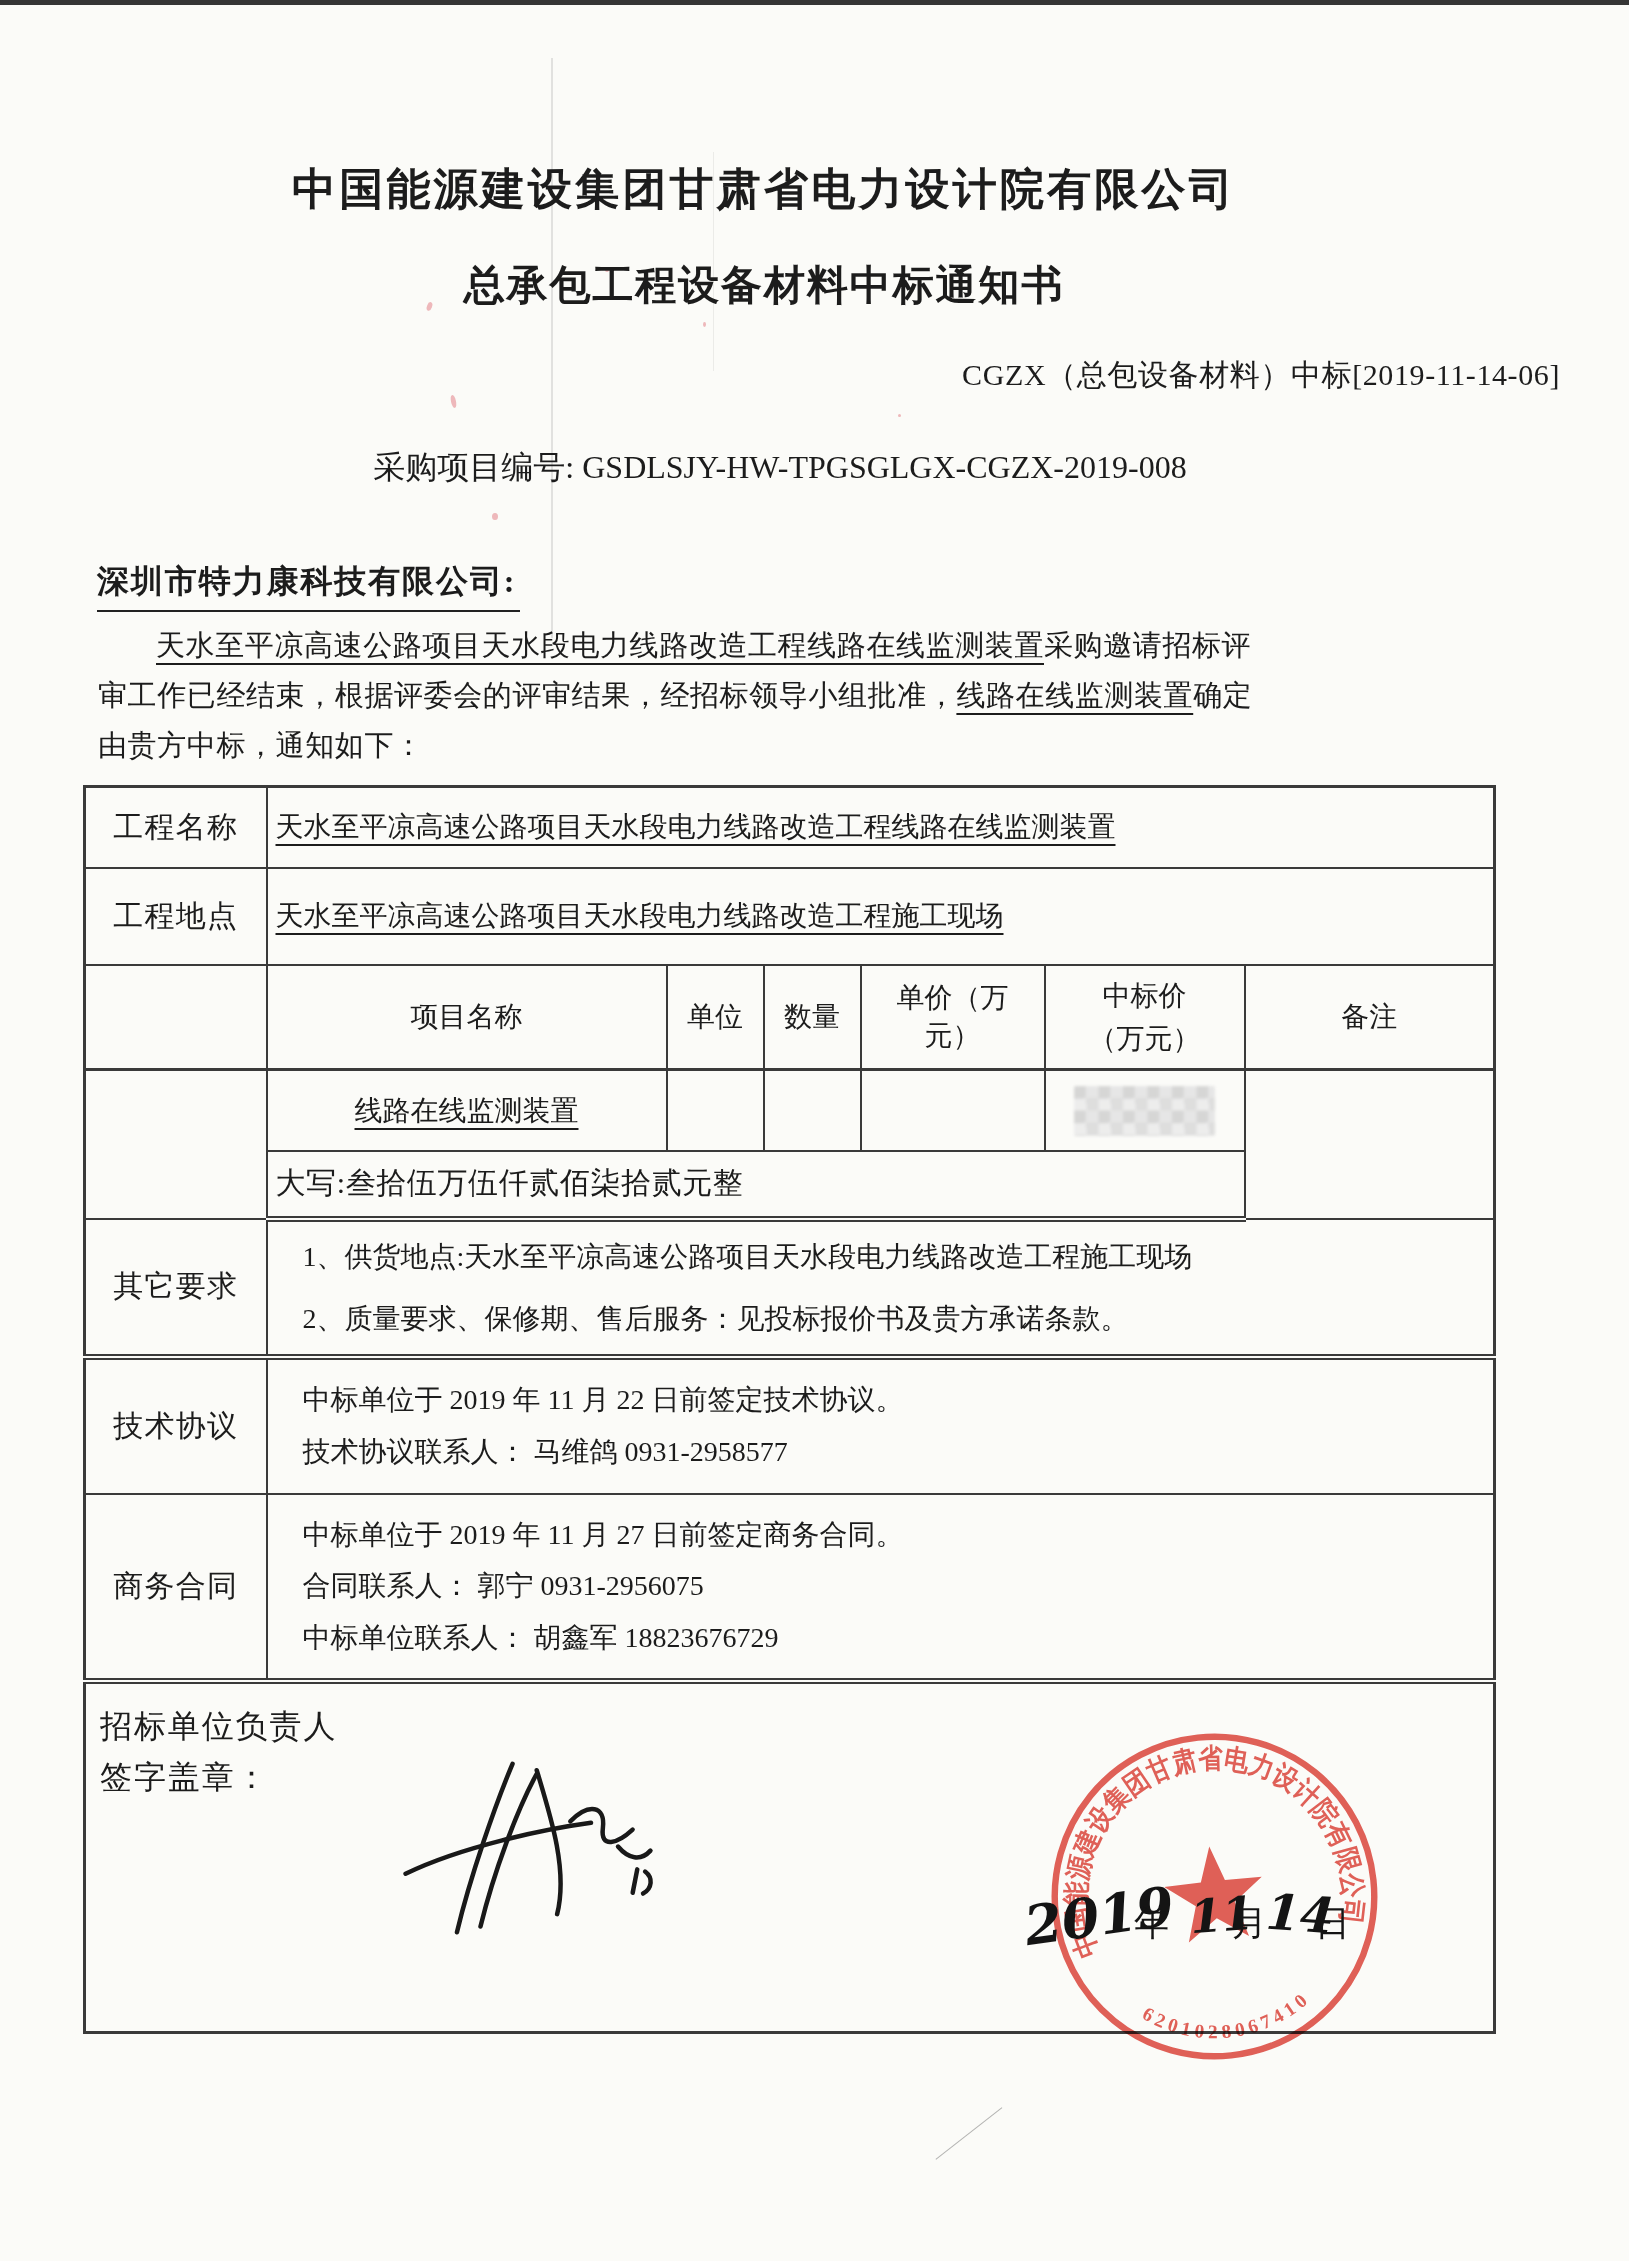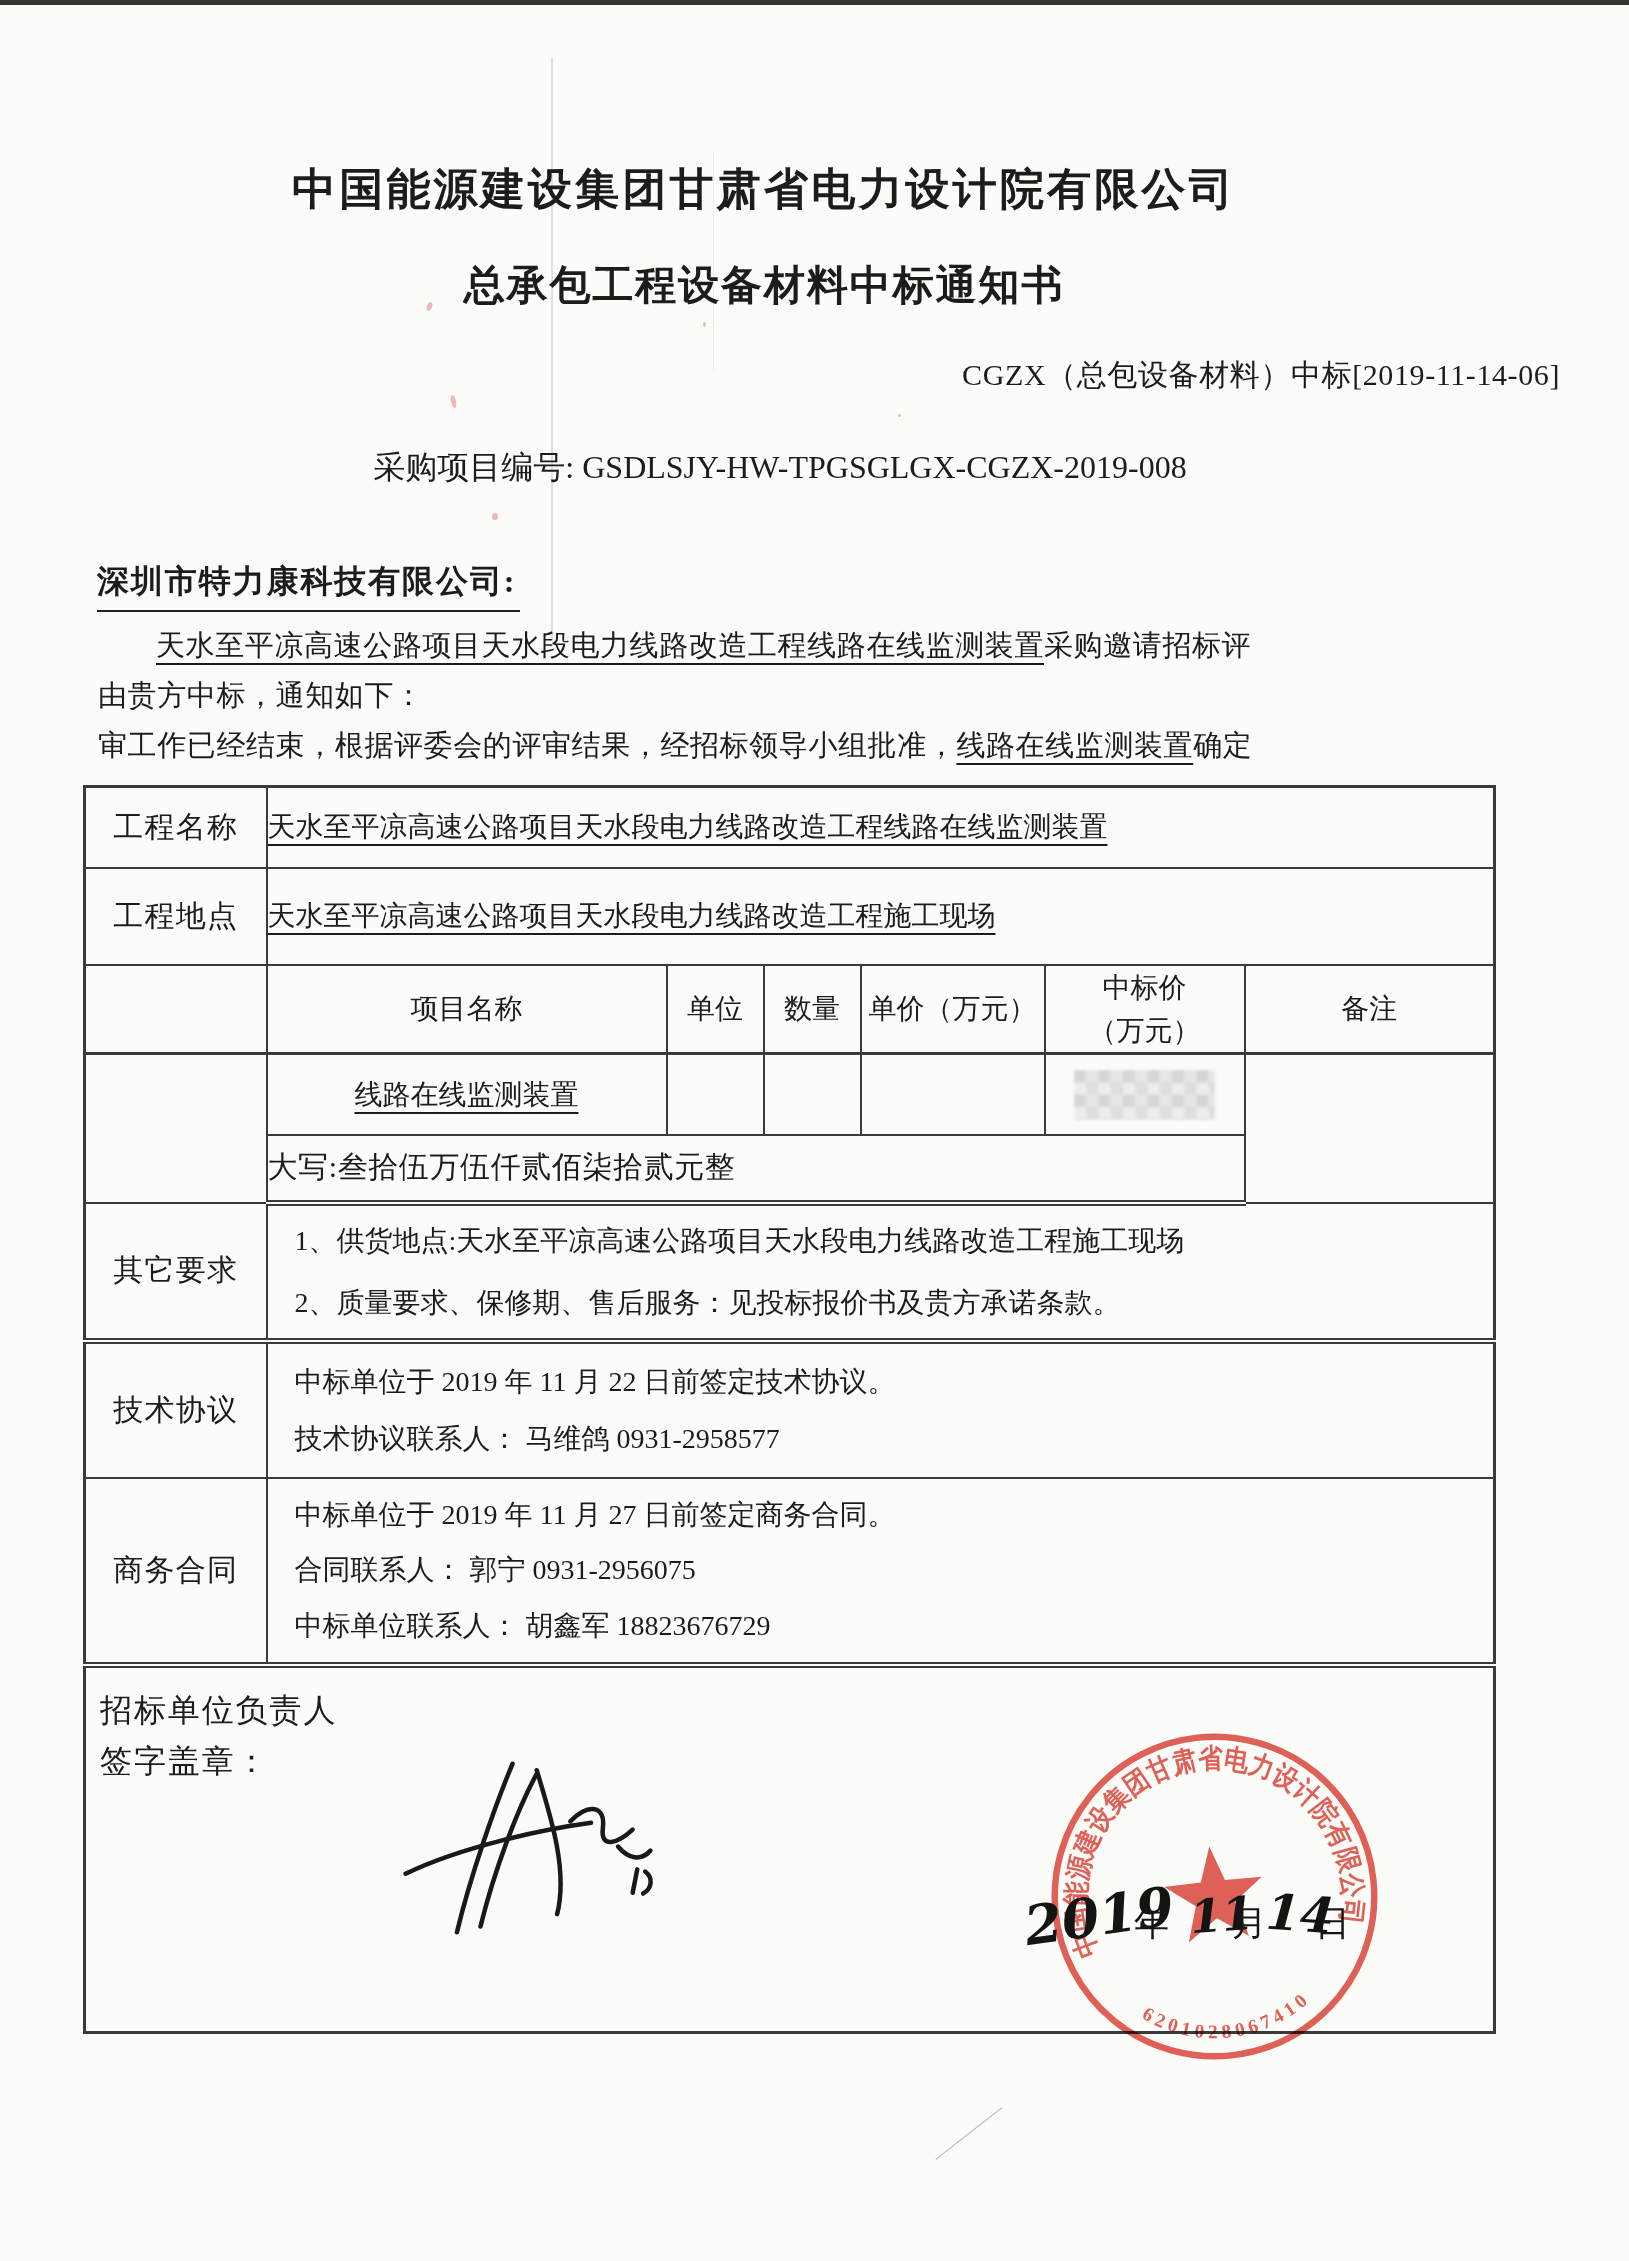--- a/index.html
+++ b/index.html
@@ -49,21 +49,21 @@
 
   
   table.award{
     position:absolute;left:83px;top:785px;
     width:1408px;height:1249px;
     border-collapse:collapse;table-layout:fixed;
     font-size:28px;color:var(--ink);
   }
   table.award td{
     border:2.6px solid var(--line);
-    padding:0;vertical-align:middle;
+    padding:8px;vertical-align:middle;
   }
   table.award{border:3.2px solid var(--line);}
   tr.rowghost td{border-bottom:6.4px double var(--line);}
   tr.hdr td{border-bottom:3.9px solid var(--line);}
   td.lab{ text-align:center;font-size:30px;letter-spacing:1.3px; }
   td.val{ padding-left:27px; }
   td.ctr{ text-align:center; }
   .hdr2{line-height:1.55;}
   .bigwrite{font-weight:normal;font-size:30px;padding-left:27px;letter-spacing:0.6px;}
   .cellstack{display:flex;flex-direction:column;justify-content:space-evenly;height:100%;padding-left:27px;box-sizing:border-box;}
@@ -120,22 +120,22 @@
   <div class="speck" style="left:703px;top:322px;width:3.2px;height:5.2px;"></div>
 
   <div class="title t1">中国能源建设集团甘肃省电力设计院有限公司</div>
   <div class="title t2">总承包工程设备材料中标通知书</div>
   <div class="docline code">CGZX（总包设备材料）中标[2019-11-14-06]</div>
   <div class="docline projno">采购项目编号: GSDLSJY-HW-TPGSGLGX-CGZX-2019-008</div>
   <div class="recipient">深圳市特力康科技有限公司:</div>
 
   <div class="intro">
     <div class="indent"><span class="u">天水至平凉高速公路项目天水段电力线路改造工程线路在线监测装置</span><span>采购邀请招标评</span></div>
+    <div><span>审工作已经结束，根据评委会的评审结果，经招标领导小组批准，</span><span class="u">线路在线监测装置</span><span>确定</span></div>
     <div>由贵方中标，通知如下：</div>
-    <div><span>审工作已经结束，根据评委会的评审结果，经招标领导小组批准，</span><span class="u">线路在线监测装置</span><span>确定</span></div>
   </div>
 
   <table class="award">
     <colgroup>
       <col style="width:182px">
         <col style="width:400px">
         <col style="width:97px">
       <col style="width:97px">
         <col style="width:184px">
         <col style="width:200px">

